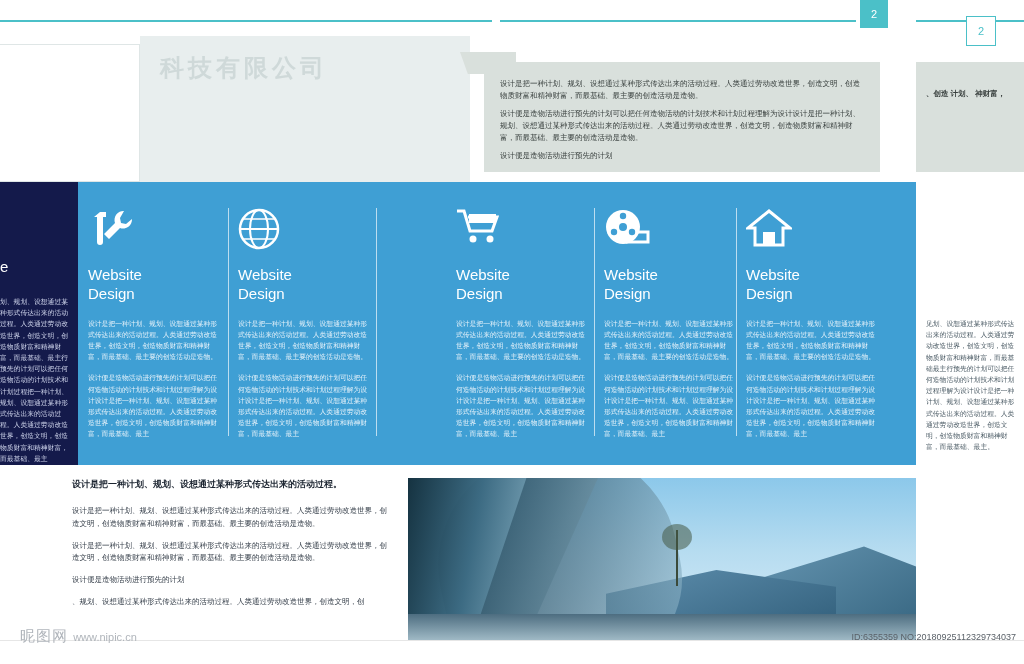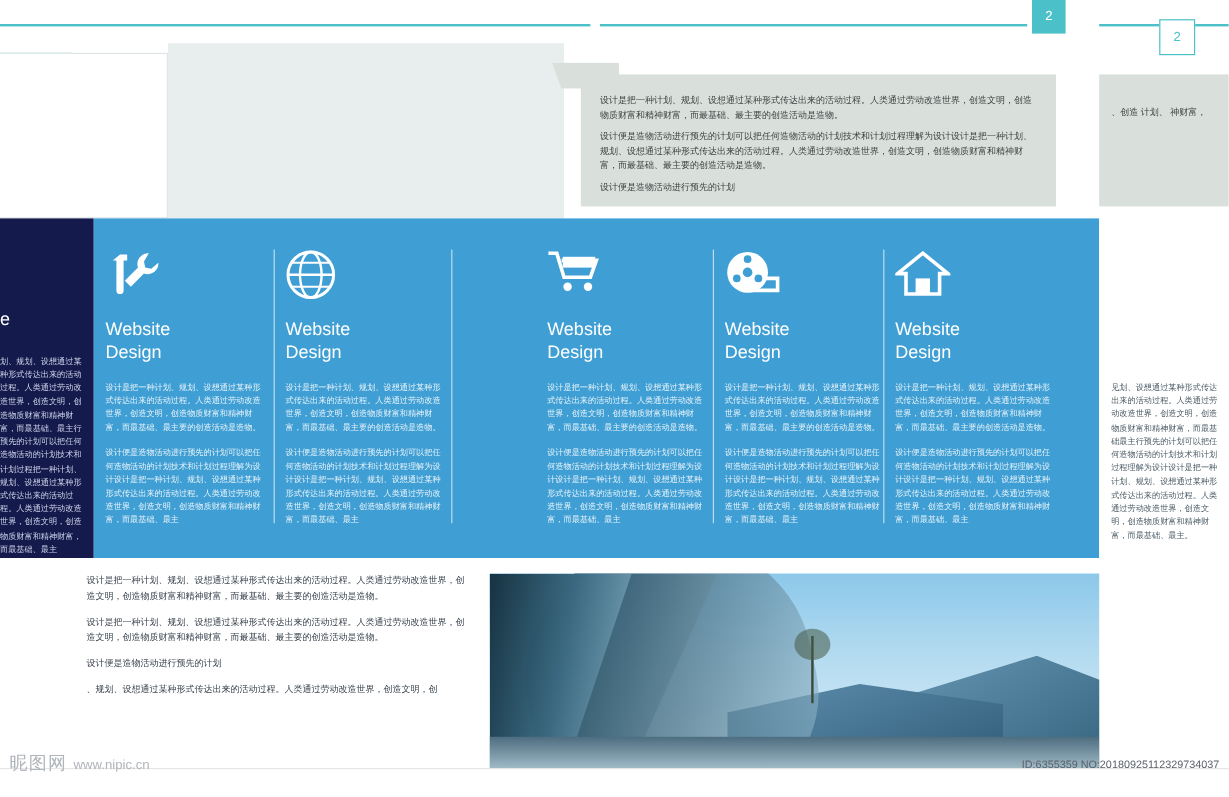--- a/index.html
+++ b/index.html
@@ -145,20 +145,21 @@
     width: 108px; height: 110px;
     background: #d9e0dc;
   }
   .right-col-text {
     position: absolute;
     left: 926px; top: 88px;
     width: 96px;
     font-size: 7.5px;
     line-height: 1.6;
     color: #3b4240;
+    font-weight: bold;
   }
 
   
   .services {
     position: absolute;
     left: 78px; top: 182px;
     width: 838px; height: 283px;
     background: #3f9fd4;
   }
   .services-dark {
@@ -321,21 +322,21 @@
   
   .footer-bar {
     position: absolute;
     left: 0; top: 640px;
     width: 1024px; height: 24px;
     background: #ffffff;
     border-top: 1px solid #e6e6e6;
   }
   .watermark {
     position: absolute;
-    left: 8px; top: 627px;
+    left: 20px; top: 627px;
     font-size: 15px;
     color: #b0b5bb;
     letter-spacing: 1px;
   }
   .watermark small {
     font-size: 11px;
     color: #b0b5bb;
     letter-spacing: 0;
   }
   .photo-id {
@@ -353,20 +354,21 @@
 
 <div class="page">
 
   <div class="top-rule-left"></div>
   <div class="top-rule-right"></div>
   <div class="page-num-box">2</div>
   <div class="side-rule"></div>
   <div class="page-num-box2">2</div>
 
   <div class="head-band"></div>
+  <div class="head-band-cn2">科技有限公司</div>
 
   <div class="head-panel-accent"></div>
   <div class="head-panel"></div>
   <div class="headline">
     <div>e Works</div>
     <div>e Do</div>
   </div>
 
   <div class="callout-tab"></div>
   <div class="callout">
@@ -471,20 +473,21 @@
     </div>
     <h3>
       <span>Website</span><br>
       <span>Design</span>
     </h3>
     <p>设计是把一种计划、规划、设想通过某种形式传达出来的活动过程。人类通过劳动改造世界，创造文明，创造物质财富和精神财富，而最基础、最主要的创造活动是造物。</p>
     <p>设计便是造物活动进行预先的计划可以把任何造物活动的计划技术和计划过程理解为设计设计是把一种计划、规划、设想通过某种形式传达出来的活动过程。人类通过劳动改造世界，创造文明，创造物质财富和精神财富，而最基础、最主</p>
   </div>
 
   <div class="article">
+    <h4>设计是把一种计划、规划、设想通过某种形式传达出来的活动过程。</h4>
     <p>设计是把一种计划、规划、设想通过某种形式传达出来的活动过程。人类通过劳动改造世界，创造文明，创造物质财富和精神财富，而最基础、最主要的创造活动是造物。</p>
     <p>设计是把一种计划、规划、设想通过某种形式传达出来的活动过程。人类通过劳动改造世界，创造文明，创造物质财富和精神财富，而最基础、最主要的创造活动是造物。</p>
     <p>设计便是造物活动进行预先的计划</p>
     <p>、规划、设想通过某种形式传达出来的活动过程。人类通过劳动改造世界，创造文明，创</p>
   </div>
 
   <div class="photo">
     <div class="ph-sky"></div>
     <div class="ph-building"></div>
     <div class="ph-glass"></div>

